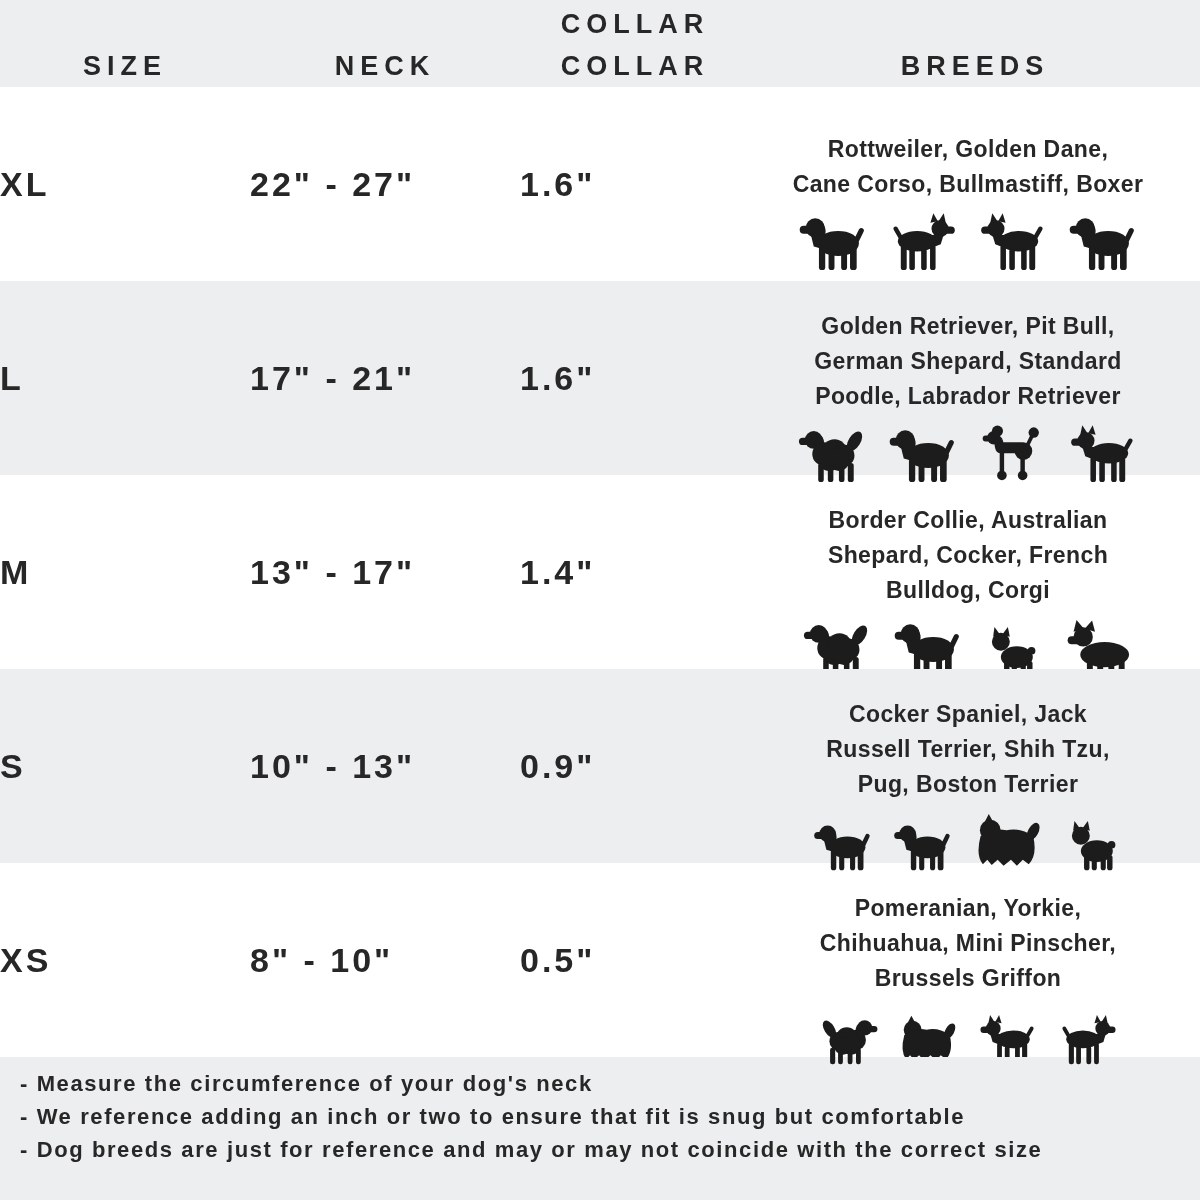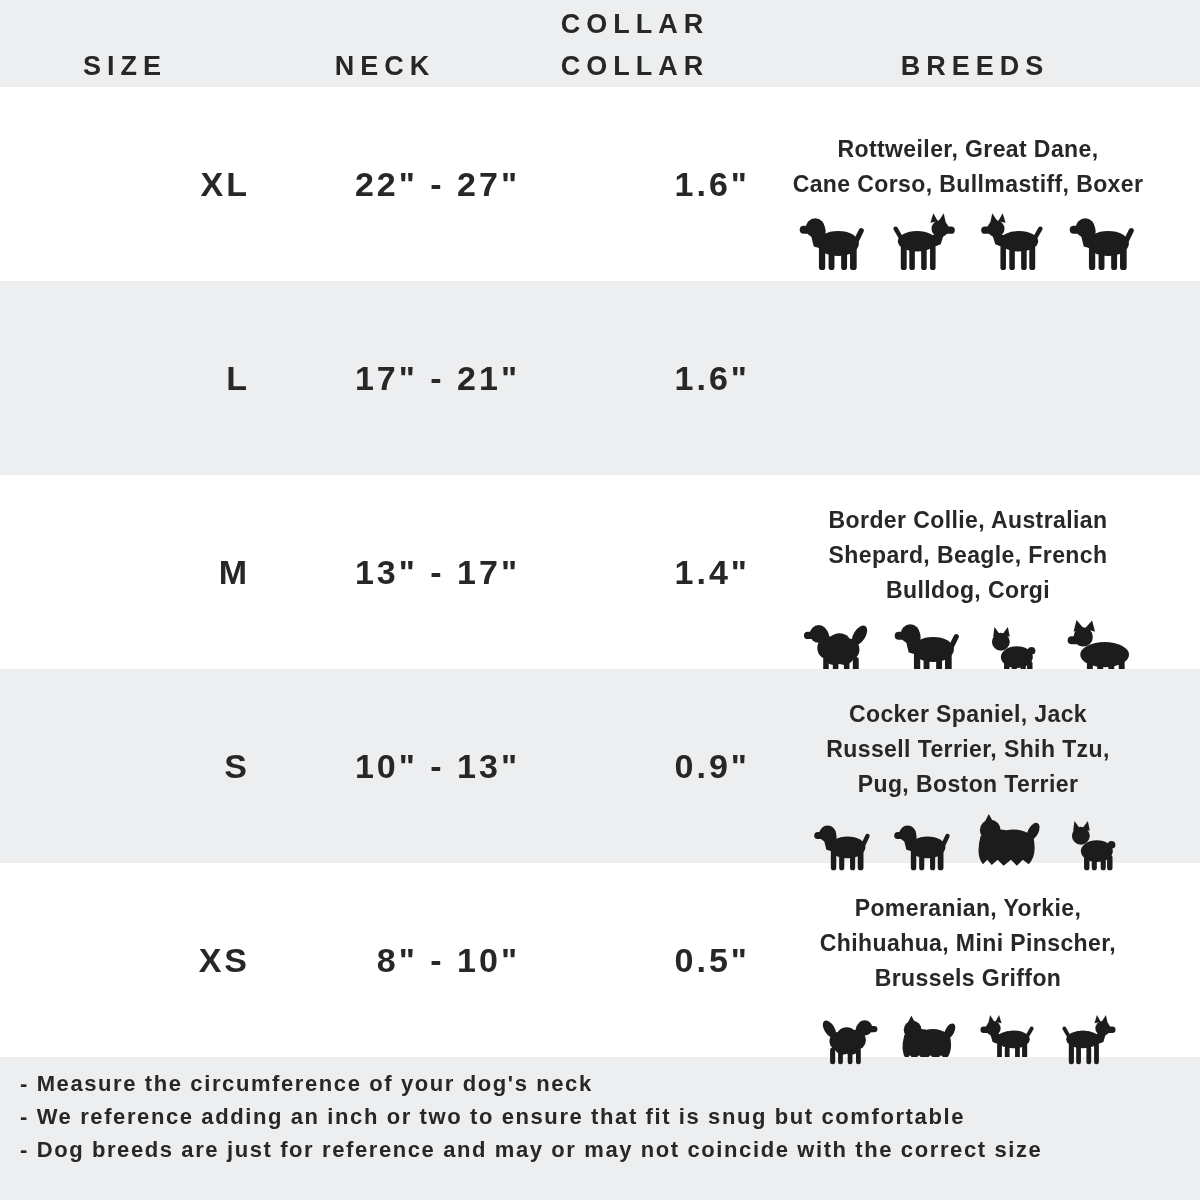--- a/index.html
+++ b/index.html
@@ -17,21 +17,21 @@
   .hcell{font-size:27px;font-weight:bold;letter-spacing:6px;text-align:center;line-height:42px;}
   .hcell span{display:inline-block;}
   .c-size{width:250px;flex:none;}
   .c-neck{width:270px;flex:none;}
   .c-width{width:230px;flex:none;}
   .c-breeds{flex:1;margin-top:36px;}
   .hcell.c-width span{max-width:180px;}
 
   
   .trow{height:194px;display:flex;align-items:center;flex:none;}
-  .vcell{font-size:34px;font-weight:bold;letter-spacing:3px;text-align:right;}
+  .vcell{font-size:34px;font-weight:bold;letter-spacing:3px;text-align:left;}
   .breedcell{display:flex;flex-direction:column;align-items:center;justify-content:center;gap:8px;padding-right:14px;}
   .breed-text{
     font-size:23px;font-weight:bold;text-align:center;
     max-width:440px;line-height:35px;letter-spacing:0.4px;
     white-space:pre-line;
   }
   .dog-icons{display:flex;align-items:flex-end;gap:16px;height:62px;}
   .dog-icons svg{width:74px;height:60px;fill:#1c1c1c;}
   .dog-icons svg.flip{transform:scaleX(-1);}
   .dog-icons svg.sm{width:64px;height:52px;}
@@ -137,21 +137,21 @@
     <div class="hcell c-neck"><span>NECK</span></div>
     <div class="hcell c-width"><span>COLLAR COLLAR</span></div>
     <div class="hcell c-breeds"><span>BREEDS</span></div>
   </div>
 
   <div class="trow">
     <div class="vcell c-size">XL</div>
     <div class="vcell c-neck">22" - 27"</div>
     <div class="vcell c-width">1.6"</div>
     <div class="breedcell c-breeds">
-      <div class="breed-text">Rottweiler, Great Dane,
+      <div class="breed-text">Rottweiler, Golden Dane,
 Cane Corso, Bullmastiff, Boxer</div>
       <div class="dog-icons">
         <svg>
             <use href="#dog-stocky"></use>
           </svg>
         <svg class="flip">
             <use href="#dog-pointy"></use>
           </svg>
         <svg>
             <use href="#dog-pointy"></use>
@@ -160,29 +160,48 @@
             <use href="#dog-stocky"></use>
           </svg>
       </div>
     </div>
   </div>
 
   <div class="trow stripe">
     <div class="vcell c-size">L</div>
     <div class="vcell c-neck">17" - 21"</div>
     <div class="vcell c-width">1.6"</div>
+    <div class="breedcell c-breeds">
+      <div class="breed-text">Golden Retriever, Pit Bull,
+German Shepard, Standard
+Poodle, Labrador Retriever</div>
+      <div class="dog-icons">
+        <svg>
+            <use href="#dog-fluffy"></use>
+          </svg>
+        <svg>
+            <use href="#dog-stocky"></use>
+          </svg>
+        <svg>
+            <use href="#dog-poodle"></use>
+          </svg>
+        <svg>
+            <use href="#dog-pointy"></use>
+          </svg>
+      </div>
+    </div>
   </div>
 
   <div class="trow">
     <div class="vcell c-size">M</div>
     <div class="vcell c-neck">13" - 17"</div>
     <div class="vcell c-width">1.4"</div>
     <div class="breedcell c-breeds">
       <div class="breed-text">Border Collie, Australian
-Shepard, Beagle, French
+Shepard, Cocker, French
 Bulldog, Corgi</div>
       <div class="dog-icons">
         <svg>
             <use href="#dog-fluffy"></use>
           </svg>
         <svg>
             <use href="#dog-stocky"></use>
           </svg>
         <svg class="sm">
             <use href="#dog-frenchie"></use>

